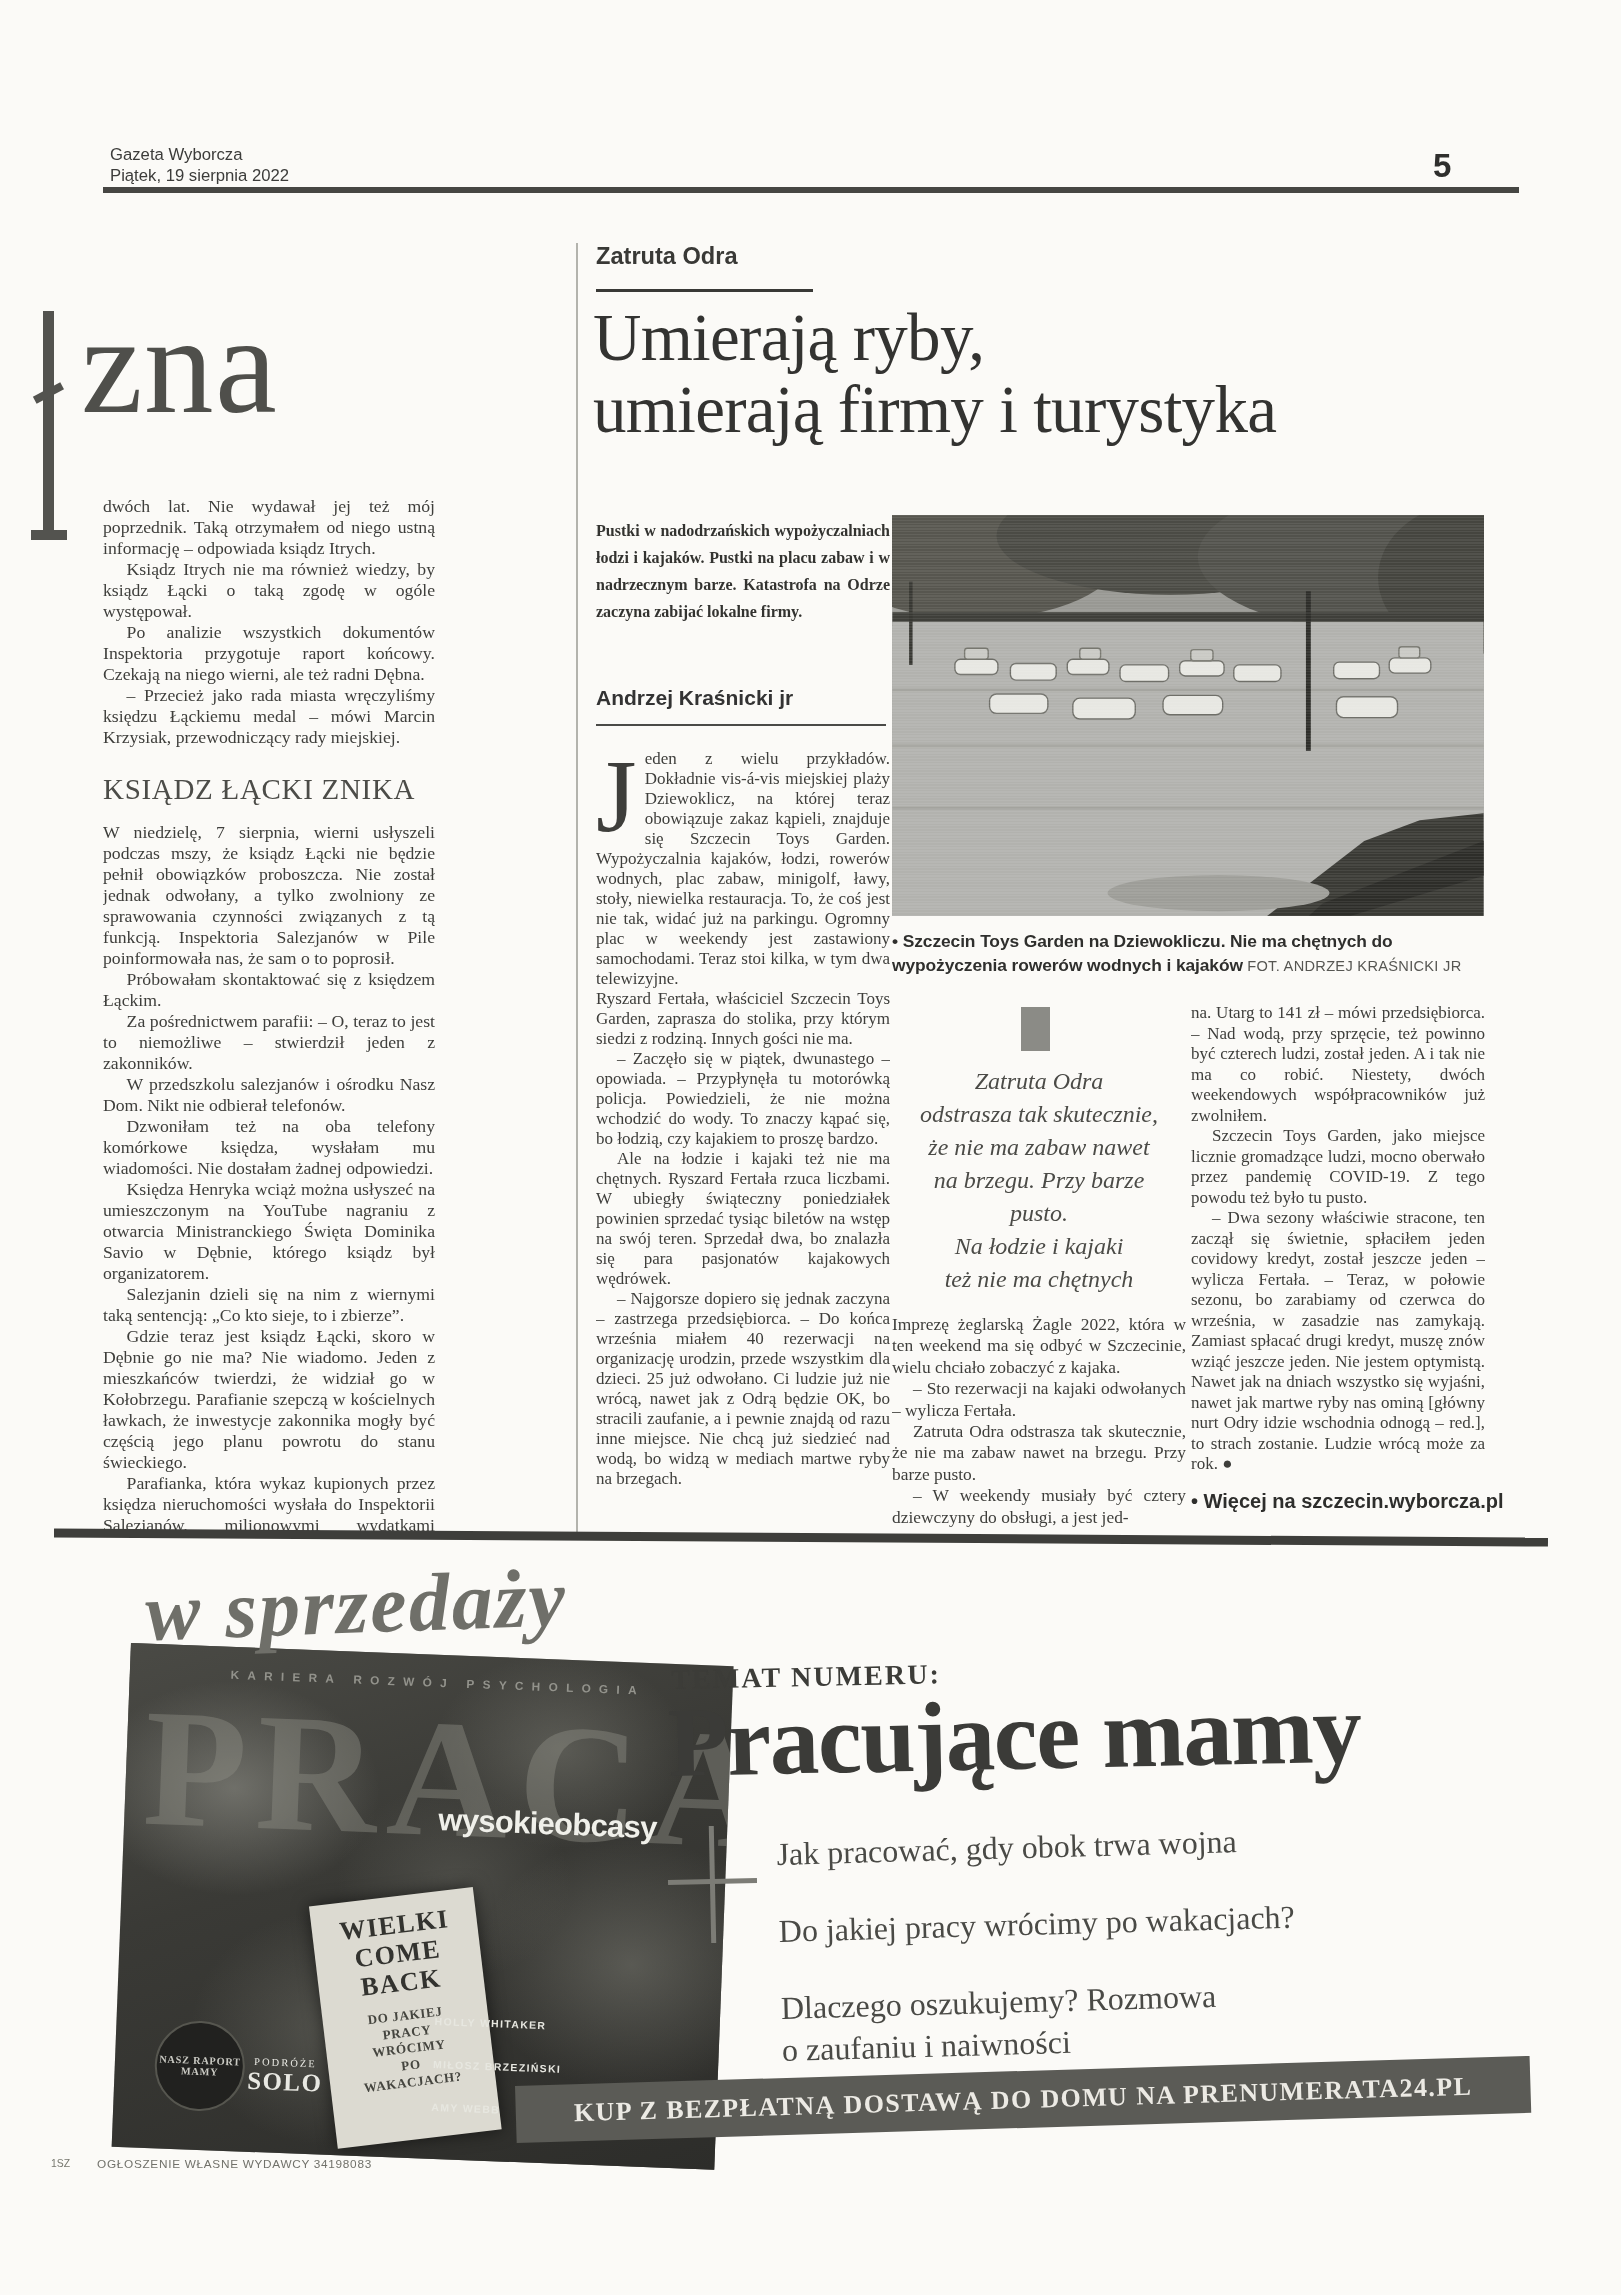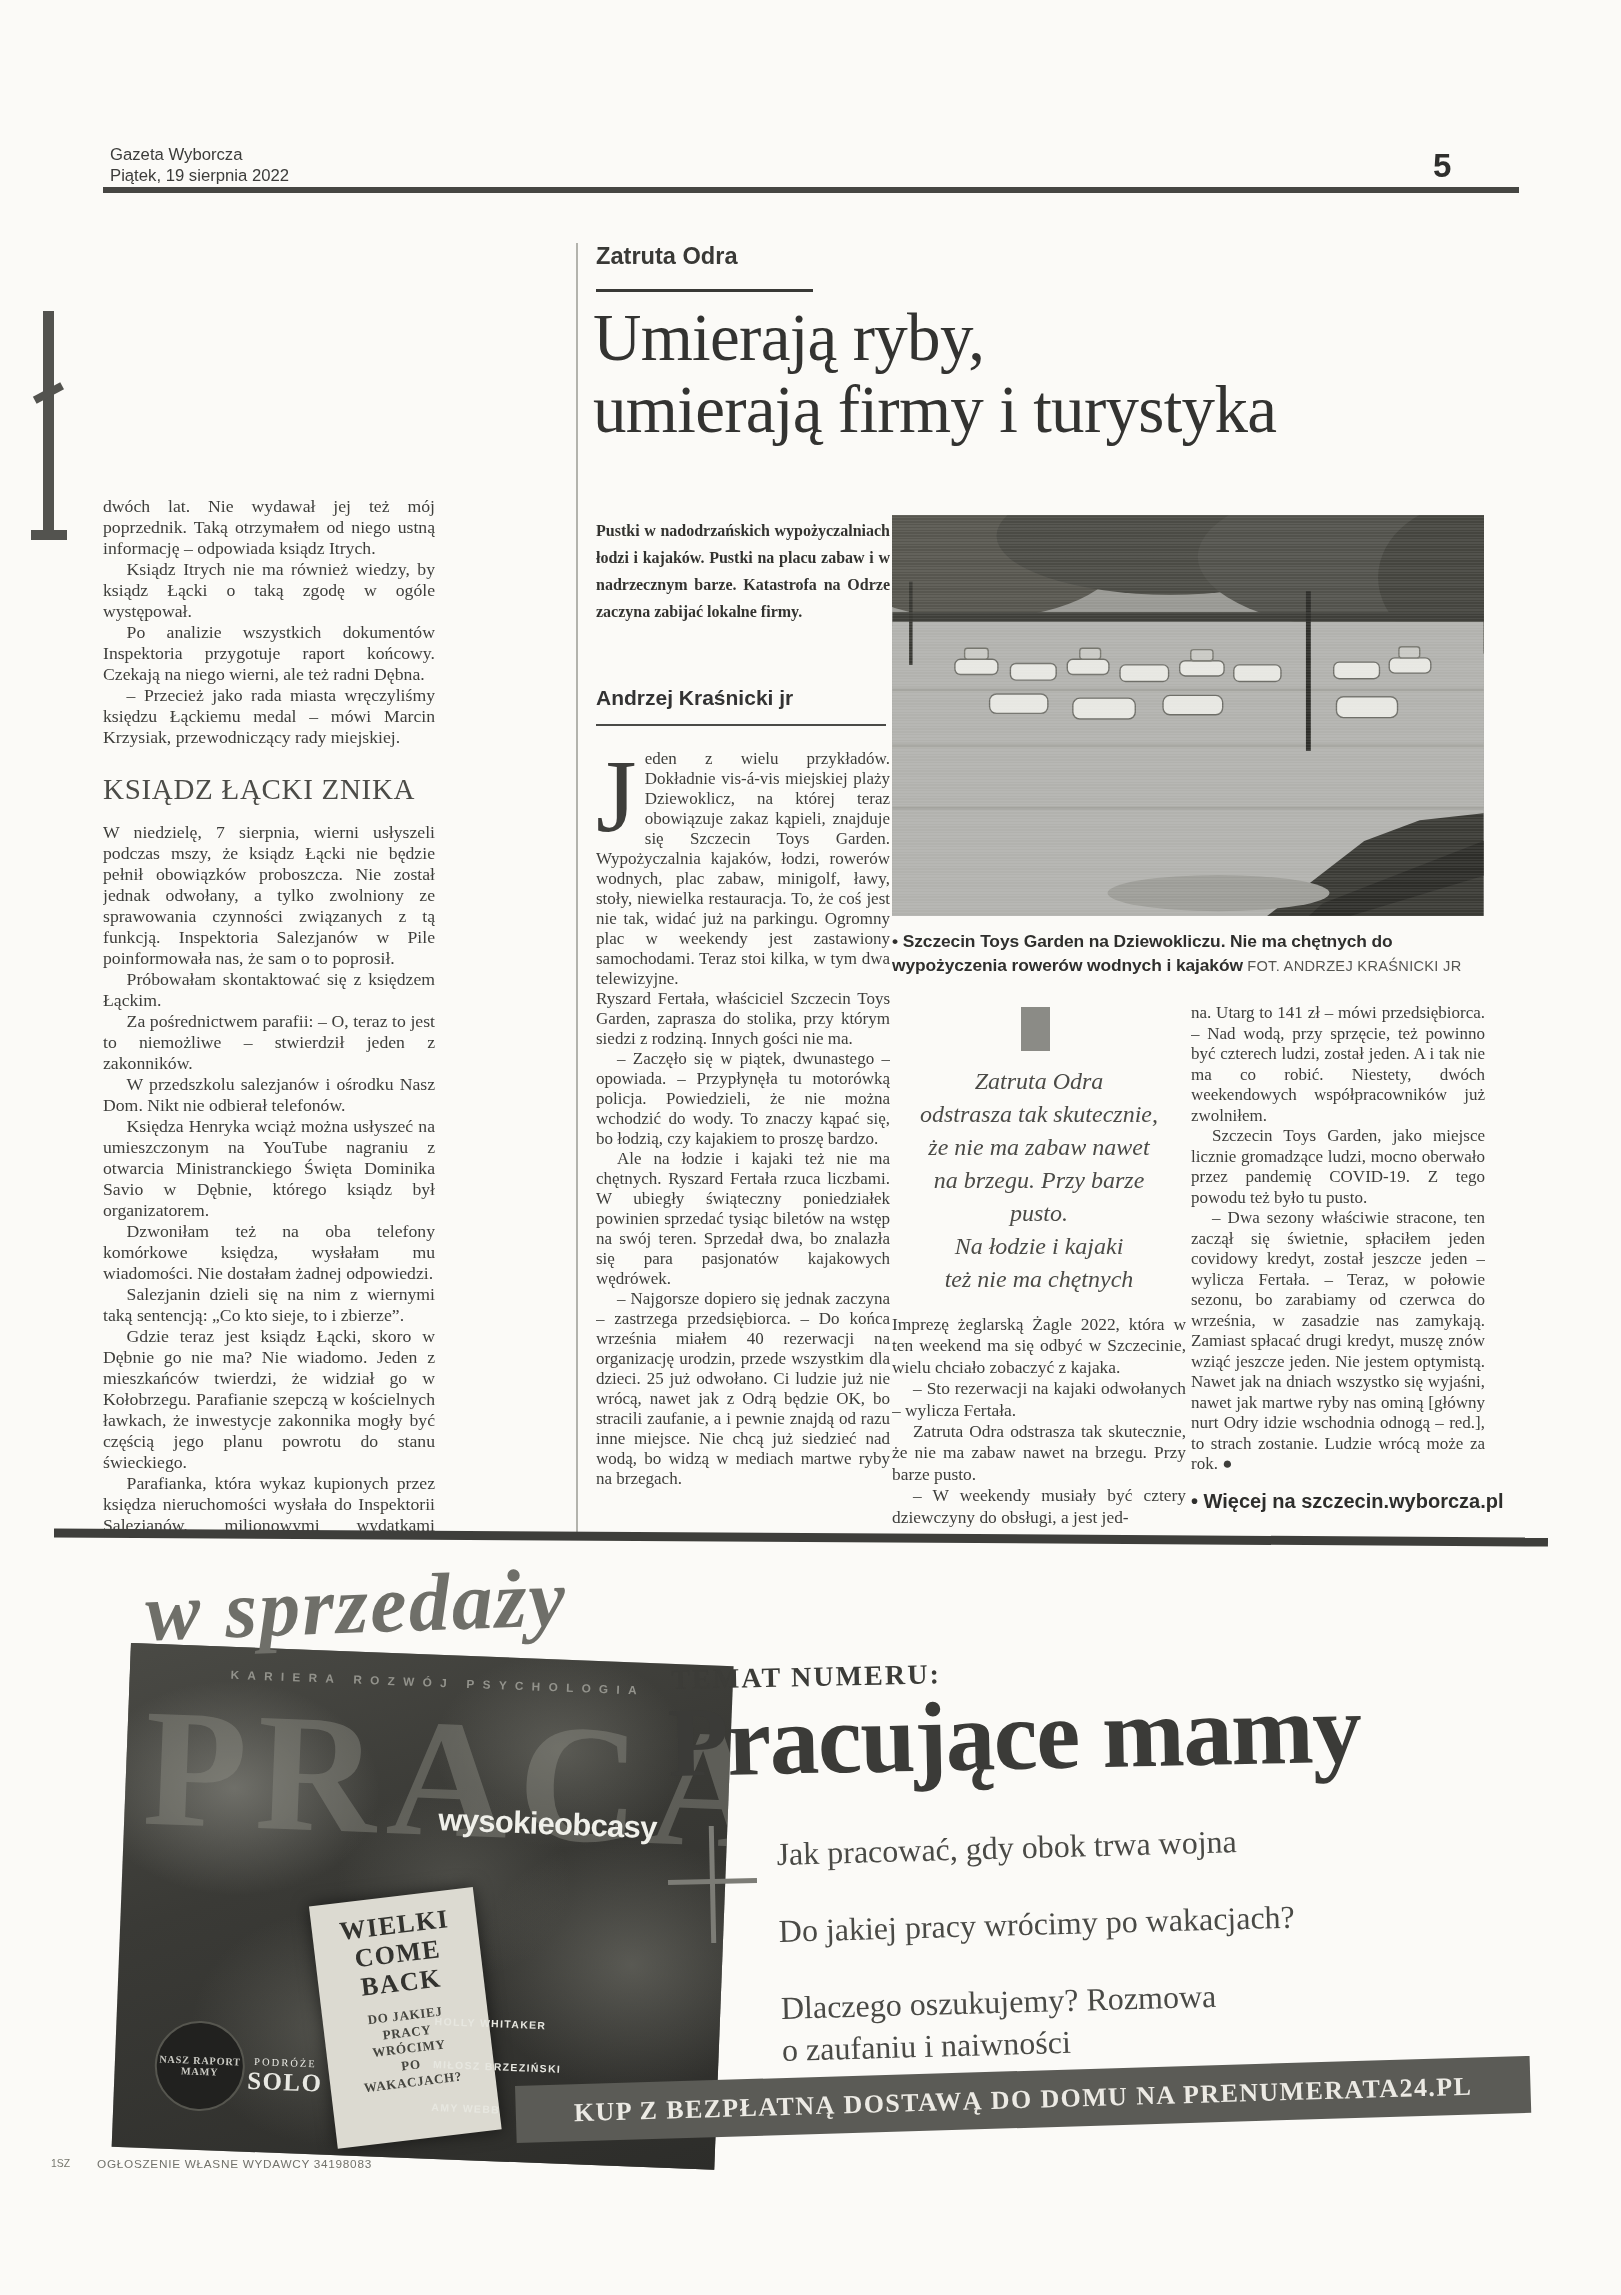--- a/index.html
+++ b/index.html
@@ -112,36 +112,37 @@
   <div class="abs mh-left">
     <div>Gazeta Wyborcza</div>
     <div>Piątek, 19 sierpnia 2022</div>
   </div>
   <div class="abs mh-page">5</div>
   <div class="abs rule-top"></div>
 
   <div class="abs frag-stem"></div>
   <div class="abs frag-slash"></div>
   <div class="abs frag-foot"></div>
+  <div class="abs big-zna">zna</div>
 
   <div class="abs left-col">
     <div class="lc-part1">
         <p>dwóch lat. Nie wydawał jej też mój poprzednik. Taką otrzymałem od niego ustną informację – odpowiada ksiądz Itrych.</p>
         <p>Ksiądz Itrych nie ma również wiedzy, by ksiądz Łącki o taką zgodę w ogóle występował.</p>
         <p>Po analizie wszystkich dokumentów Inspektoria przygotuje raport końcowy. Czekają na niego wierni, ale też radni Dębna.</p>
         <p>– Przecież jako rada miasta wręczyliśmy księdzu Łąckiemu medal – mówi Marcin Krzysiak, przewodniczący rady miejskiej.</p>
       </div>
     <div class="lc-subhead">KSIĄDZ ŁĄCKI ZNIKA</div>
     <div class="lc-part2">
         <p>W niedzielę, 7 sierpnia, wierni usłyszeli podczas mszy, że ksiądz Łącki nie będzie pełnił obowiązków proboszcza. Nie został jednak odwołany, a tylko zwolniony ze sprawowania czynności związanych z tą funkcją. Inspektoria Salezjanów w Pile poinformowała nas, że sam o to poprosił.</p>
         <p>Próbowałam skontaktować się z księdzem Łąckim.</p>
         <p>Za pośrednictwem parafii: – O, teraz to jest to niemożliwe – stwierdził jeden z zakonników.</p>
         <p>W przedszkolu salezjanów i ośrodku Nasz Dom. Nikt nie odbierał telefonów.</p>
+        <p>Dzwoniłam też na oba telefony komórkowe księdza, wysłałam mu wiadomości. Nie dostałam żadnej odpowiedzi.</p>
         <p>Księdza Henryka wciąż można usłyszeć na umieszczonym na YouTube nagraniu z otwarcia Ministranckiego Święta Dominika Savio w Dębnie, którego ksiądz był organizatorem.</p>
-        <p>Dzwoniłam też na oba telefony komórkowe księdza, wysłałam mu wiadomości. Nie dostałam żadnej odpowiedzi.</p>
         <p>Salezjanin dzieli się na nim z wiernymi taką sentencją: „Co kto sieje, to i zbierze”.</p>
         <p>Gdzie teraz jest ksiądz Łącki, skoro w Dębnie go nie ma? Nie wiadomo. Jeden z mieszkańców twierdzi, że widział go w Kołobrzegu. Parafianie szepczą w kościelnych ławkach, że inwestycje zakonnika mogły być częścią jego planu powrotu do stanu świeckiego.</p>
         <p>Parafianka, która wykaz kupionych przez księdza nieruchomości wysłała do Inspektorii Salezjanów, milionowymi wydatkami duchownego postanowiła zainteresować również urząd skarbowy. ●</p>
       </div>
   </div>
 
   <div class="abs vrule"></div>
   <div class="abs kicker">Zatruta Odra</div>
   <div class="abs kicker-rule"></div>
   <div class="abs headline">

